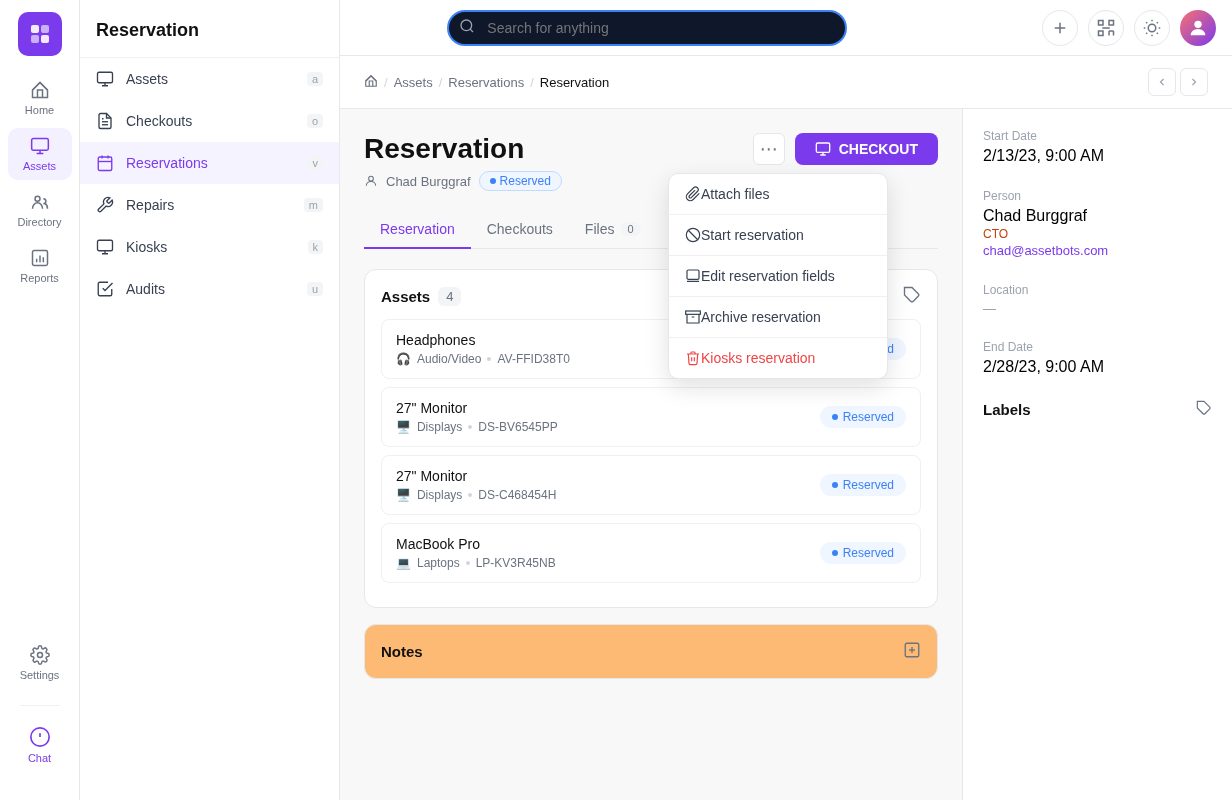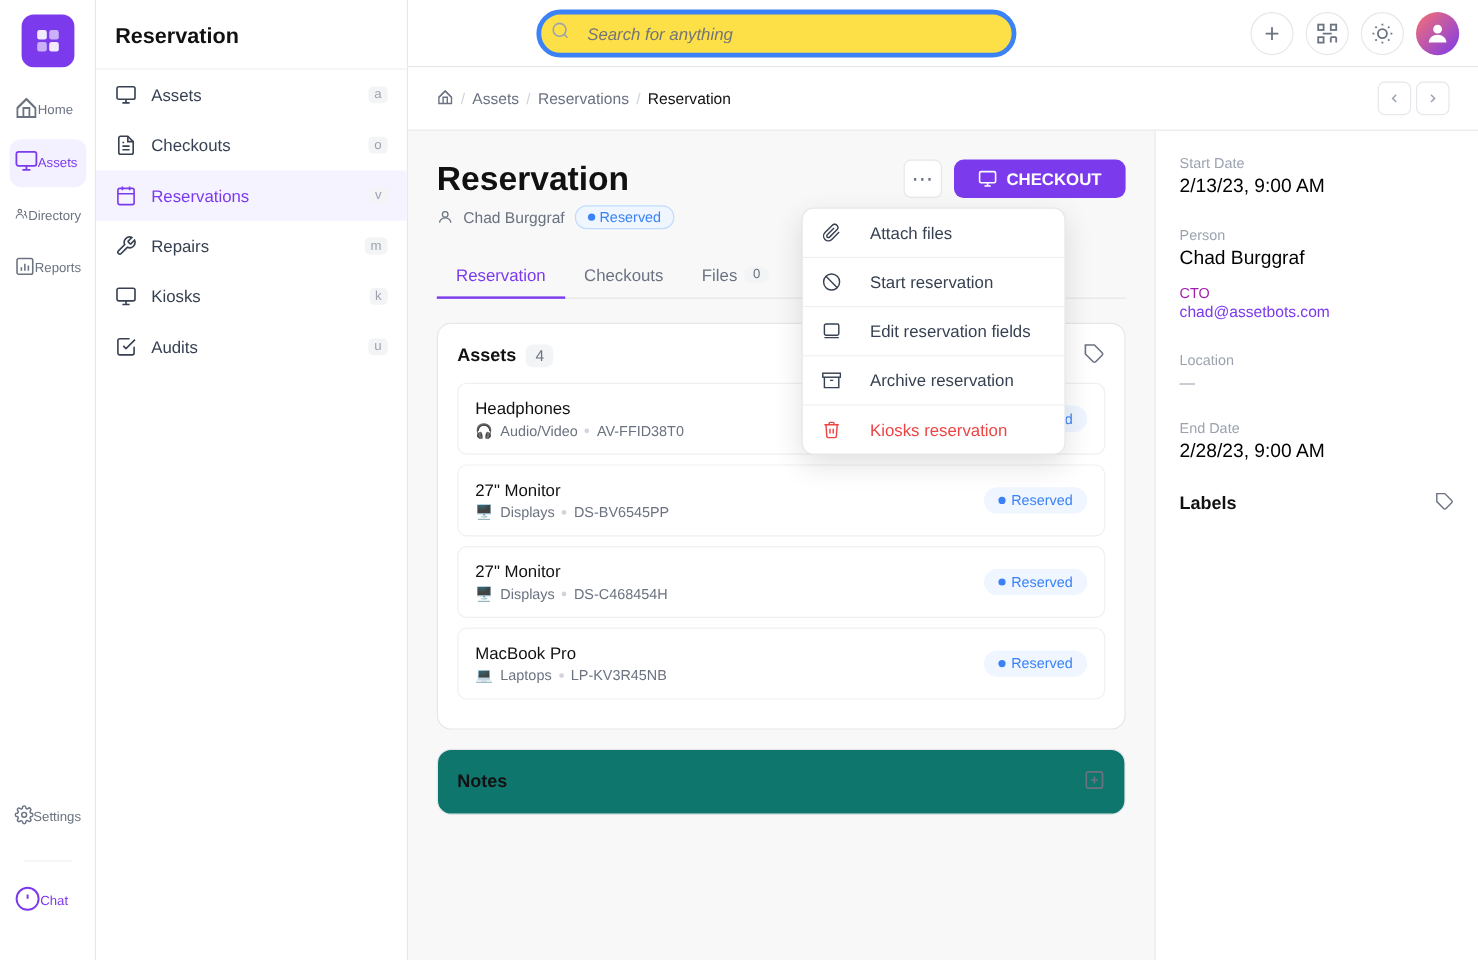--- a/index.html
+++ b/index.html
@@ -18,21 +18,21 @@
     }
     .icon-nav .logo {
       width: 44px; height: 44px;
       background: #7c3aed;
       border-radius: 10px;
       display: flex; align-items: center; justify-content: center;
       margin-bottom: 16px;
     }
     .icon-nav .logo svg { fill: white; }
     .nav-item {
-      display: flex; align-items: center;
+      display: flex; flex-direction: column; align-items: center;
       width: 64px; padding: 8px 4px; border-radius: 10px;
       cursor: pointer; margin-bottom: 4px; color: #6b7280;
       text-decoration: none;
     }
     .nav-item.active { background: #f3f0ff; color: #7c3aed; }
     .nav-item svg { margin-bottom: 4px; }
     .nav-item span { font-size: 11px; }
     .nav-spacer { flex: 1; }
     .nav-bottom { display: flex; flex-direction: column; align-items: center; gap: 8px; padding-bottom: 12px; }
 
@@ -92,28 +92,27 @@
       flex-shrink: 0;
     }
     .search-bar {
       flex: 1;
       max-width: 400px;
       margin: 0 auto;
       position: relative;
     }
     .search-bar input {
       width: 100%;
-      border: 4px solid #3b82f6;
+      border: 2px solid #3b82f6;
       border-radius: 24px;
       padding: 8px 16px 8px 38px;
       font-size: 14px;
       color: #6b7280;
       outline: none;
-      background: #fde047;
-      font-style: italic;
+      background: #0f172a;
     }
     .search-icon-wrap {
       position: absolute; left: 12px; top: 50%; transform: translateY(-50%);
       color: #9ca3af;
     }
     .topbar-actions { display: flex; align-items: center; gap: 10px; margin-left: auto; }
     .topbar-btn {
       width: 36px; height: 36px; border-radius: 50%;
       border: 1px solid #e5e7eb; background: #fff;
       display: flex; align-items: center; justify-content: center;
@@ -292,21 +291,21 @@
       color: #3b82f6;
       border-radius: 20px;
       padding: 4px 12px;
       font-size: 12px;
       font-weight: 500;
       display: flex; align-items: center; gap: 5px;
     }
 
     
     .notes-card {
-      background: #0f766e;
+      background: #fdba74;
       border: 1px solid #e5e7eb;
       border-radius: 12px;
       padding: 16px;
     }
     .notes-header {
       display: flex; align-items: center; justify-content: space-between;
     }
     .notes-title { font-size: 15px; font-weight: 600; color: #111; }
 
     
@@ -314,40 +313,40 @@
       width: 270px;
       border-left: 1px solid #e5e7eb;
       background: #fff;
       overflow-y: auto;
       padding: 20px;
       flex-shrink: 0;
     }
     .info-section { margin-bottom: 24px; }
     .info-label { font-size: 12px; color: #9ca3af; margin-bottom: 4px; font-weight: 500; }
     .info-value { font-size: 16px; color: #000000; font-weight: 500; }
-    .info-sub { font-size: 12px; color: #a21caf; margin-top: 12px; }
+    .info-sub { font-size: 12px; color: #c2410c; margin-top: 2px; }
     .info-email { font-size: 13px; color: #7c3aed; text-decoration: none; }
     .labels-section { }
     .labels-title { font-size: 15px; font-weight: 600; color: #111; margin-bottom: 8px; display: flex; align-items: center; justify-content: space-between; }
 
     
     .dropdown-menu {
       position: absolute;
       top: 40px;
       right: 50px;
       background: #fff;
       border: 1px solid #e5e7eb;
       border-radius: 10px;
       box-shadow: 0 8px 24px rgba(0,0,0,0.12);
       z-index: 100;
       width: 220px;
       overflow: hidden;
     }
     .dropdown-item {
-      display: flex; align-items: flex-end; gap: 24px;
+      display: flex; align-items: flex-end; gap: 0;
       padding: 12px 16px;
       font-size: 14px;
       color: #374151;
       cursor: pointer;
     }
     .dropdown-item.danger { color: #ef4444; }
     .dropdown-divider { height: 1px; background: #f0f0f0; }
   </style>
 </head>
 <body>

